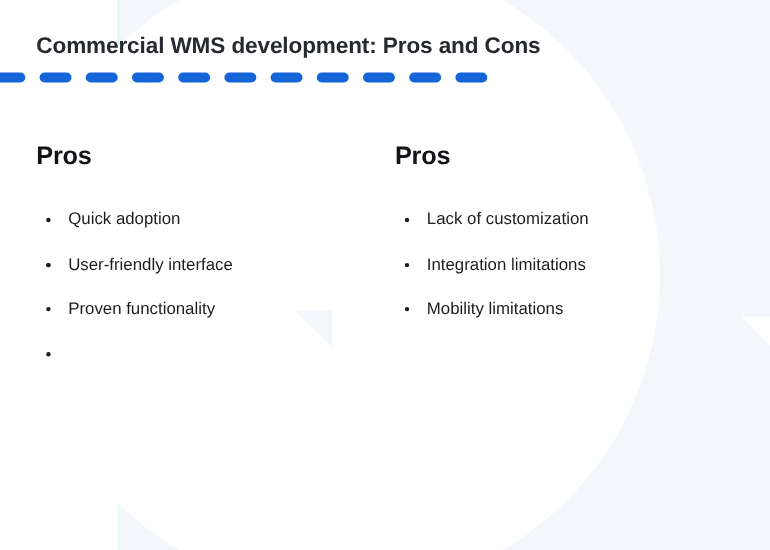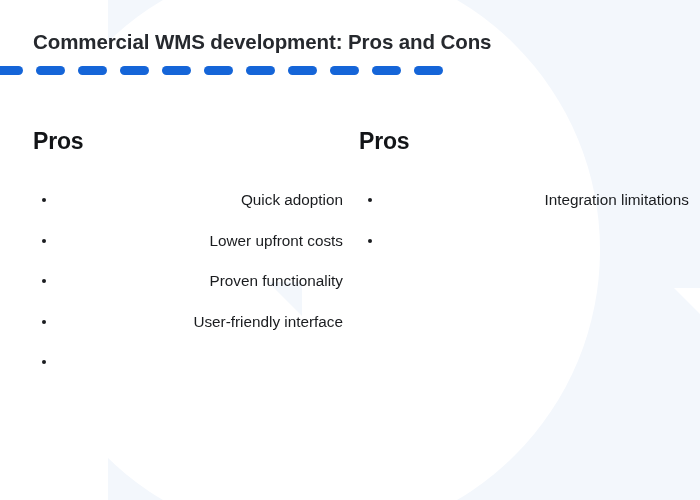--- a/index.html
+++ b/index.html
@@ -144,21 +144,20 @@
     font-weight: bold;
     color: #121417;
     margin: 0 0 36px 0;
     letter-spacing: -0.2px;
   }
 
   ul.items {
     list-style: none;
     margin: 0;
     padding: 0;
-    text-align: right;
   }
   ul.items li {
     position: relative;
     padding-left: 29px;
     margin-bottom: 23px;
     font-size: 15.3px;
     line-height: 1.15;
     color: #1a1c1f;
     white-space: nowrap;
   }
@@ -209,43 +208,47 @@
 
     <div class="col col-pros">
       <div class="col-heading">Pros</div>
       <ul class="items">
         <li>
           <span class="bullet"></span>
           <span>Quick adoption</span>
         </li>
         <li>
           <span class="bullet"></span>
-          <span>Lower upfront costs</span>
+        </li>
+        <li>
+          <span class="bullet"></span>
+          <span>User-friendly interface</span>
         </li>
         <li>
           <span class="bullet"></span>
           <span>Proven functionality</span>
-        </li>
-        <li>
-          <span class="bullet"></span>
-          <span>User-friendly interface</span>
         </li>
         <li>
           <span class="bullet"></span>
         </li>
       </ul>
     </div>
 
     <div class="col col-cons">
       <div class="col-heading">Pros</div>
       <ul class="items">
         <li>
           <span class="bullet"></span>
+          <span>Lack of customization</span>
+        </li>
+        <li>
+          <span class="bullet"></span>
           <span>Integration limitations</span>
         </li>
         <li>
           <span class="bullet"></span>
+          <span>Mobility limitations</span>
         </li>
       </ul>
     </div>
 
   </div>
 </div>
 
 </body></html>

